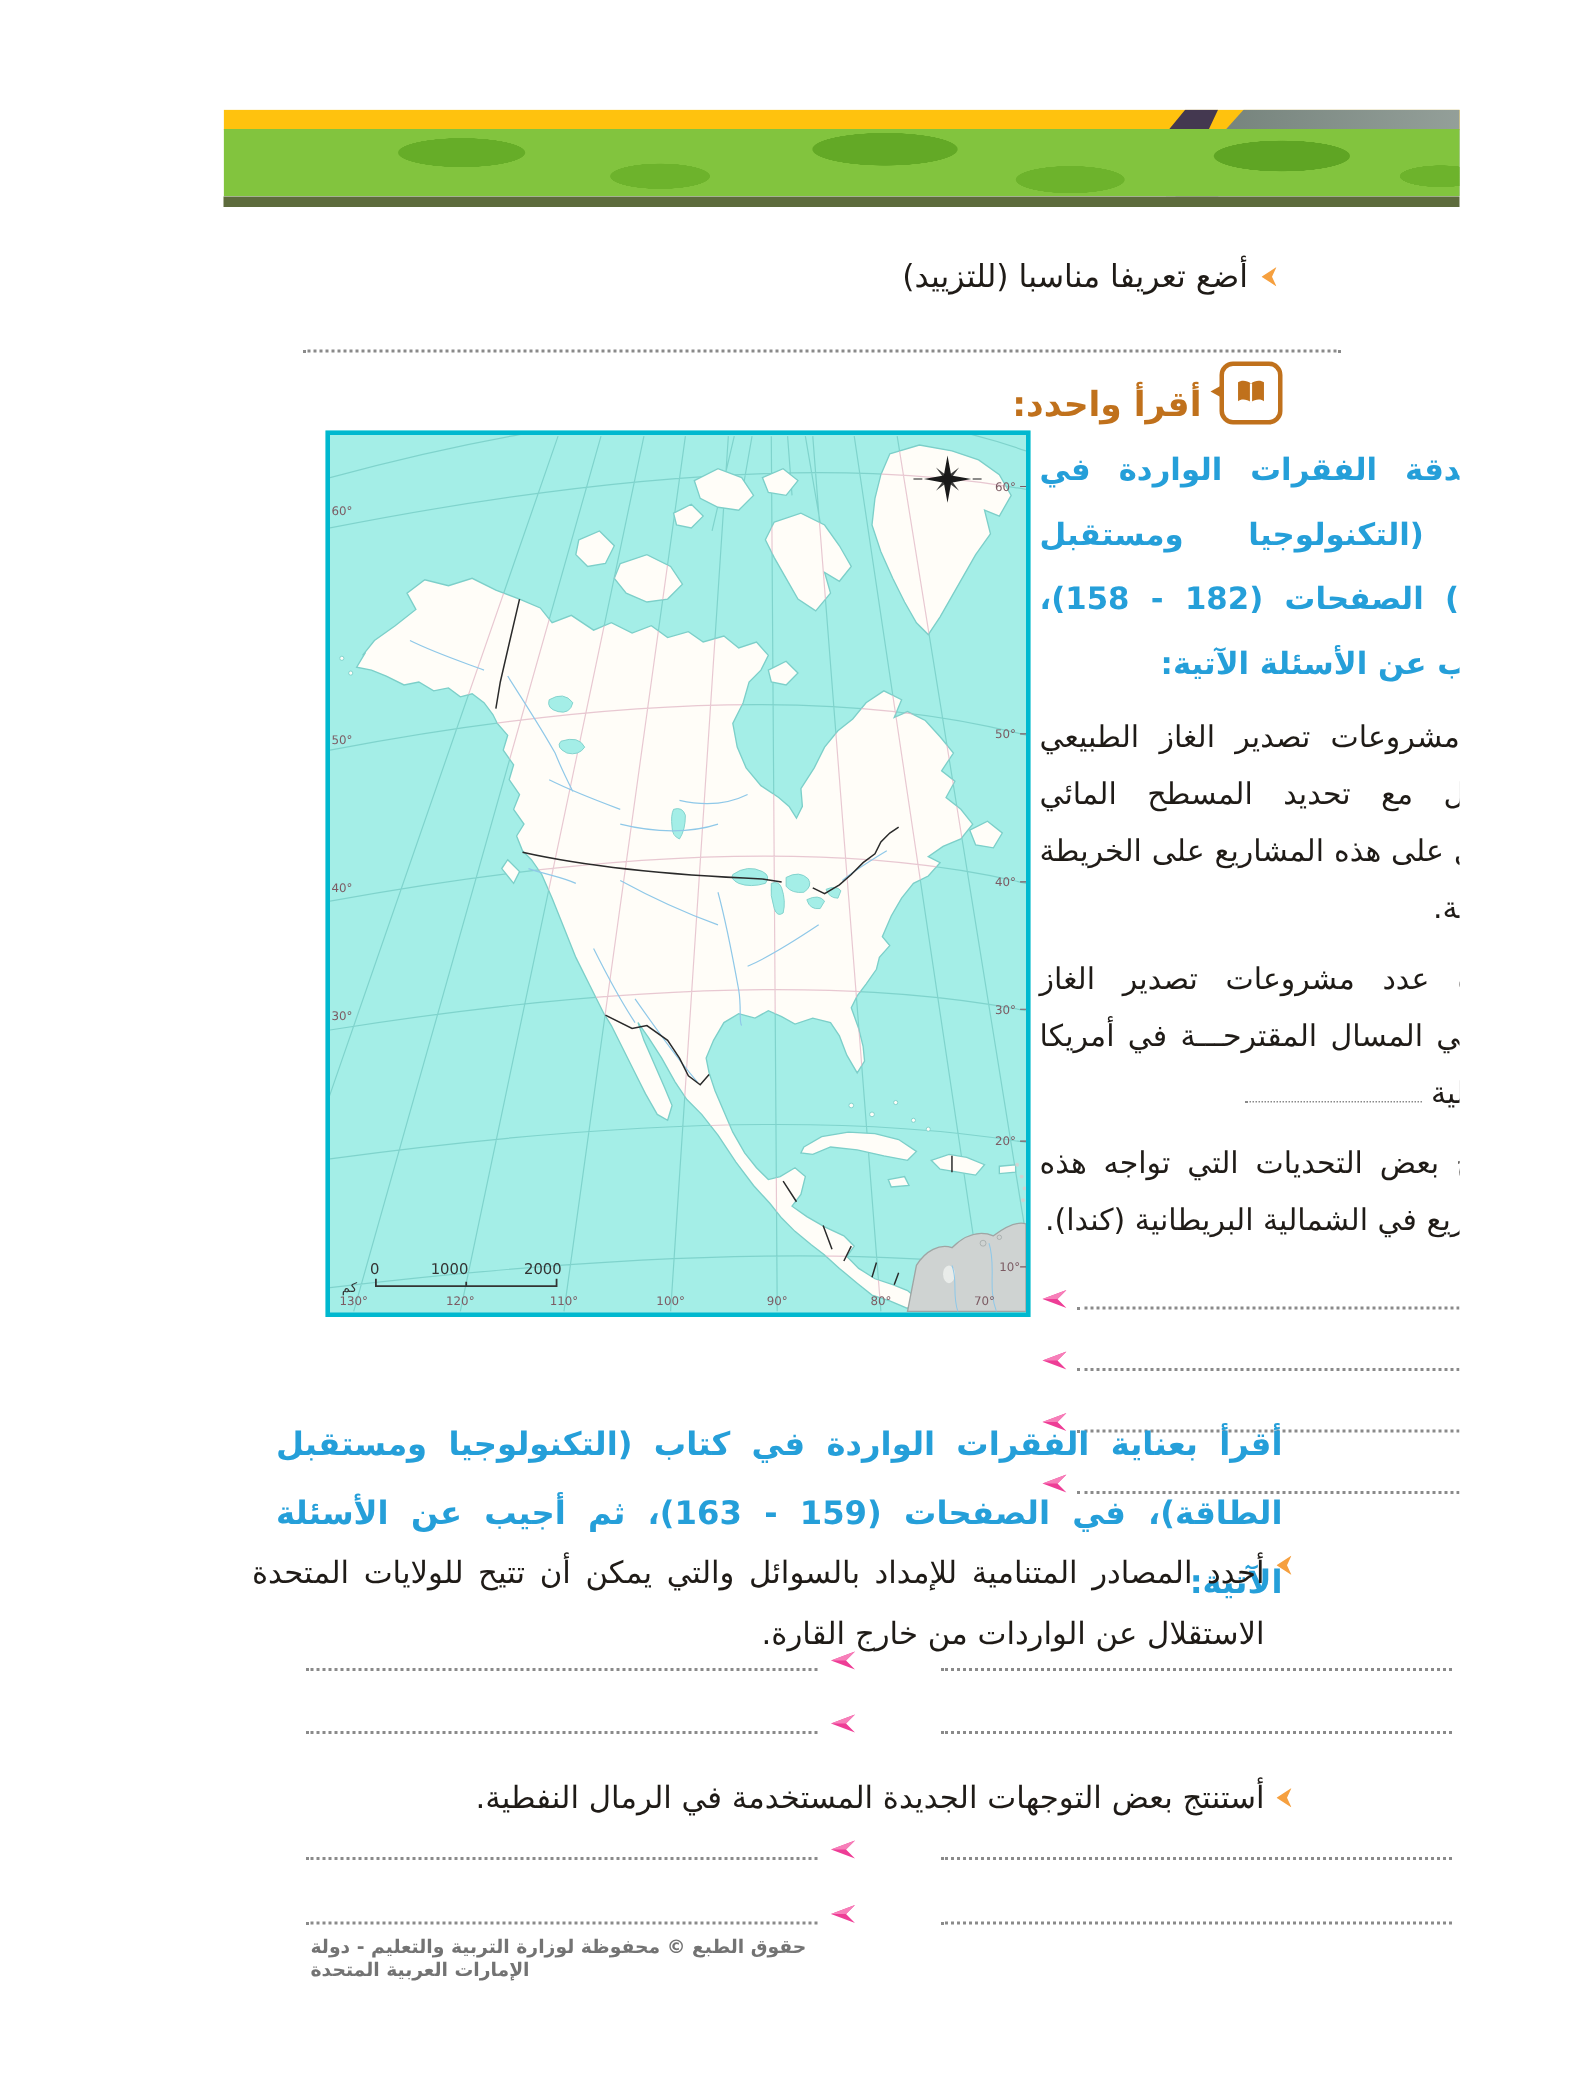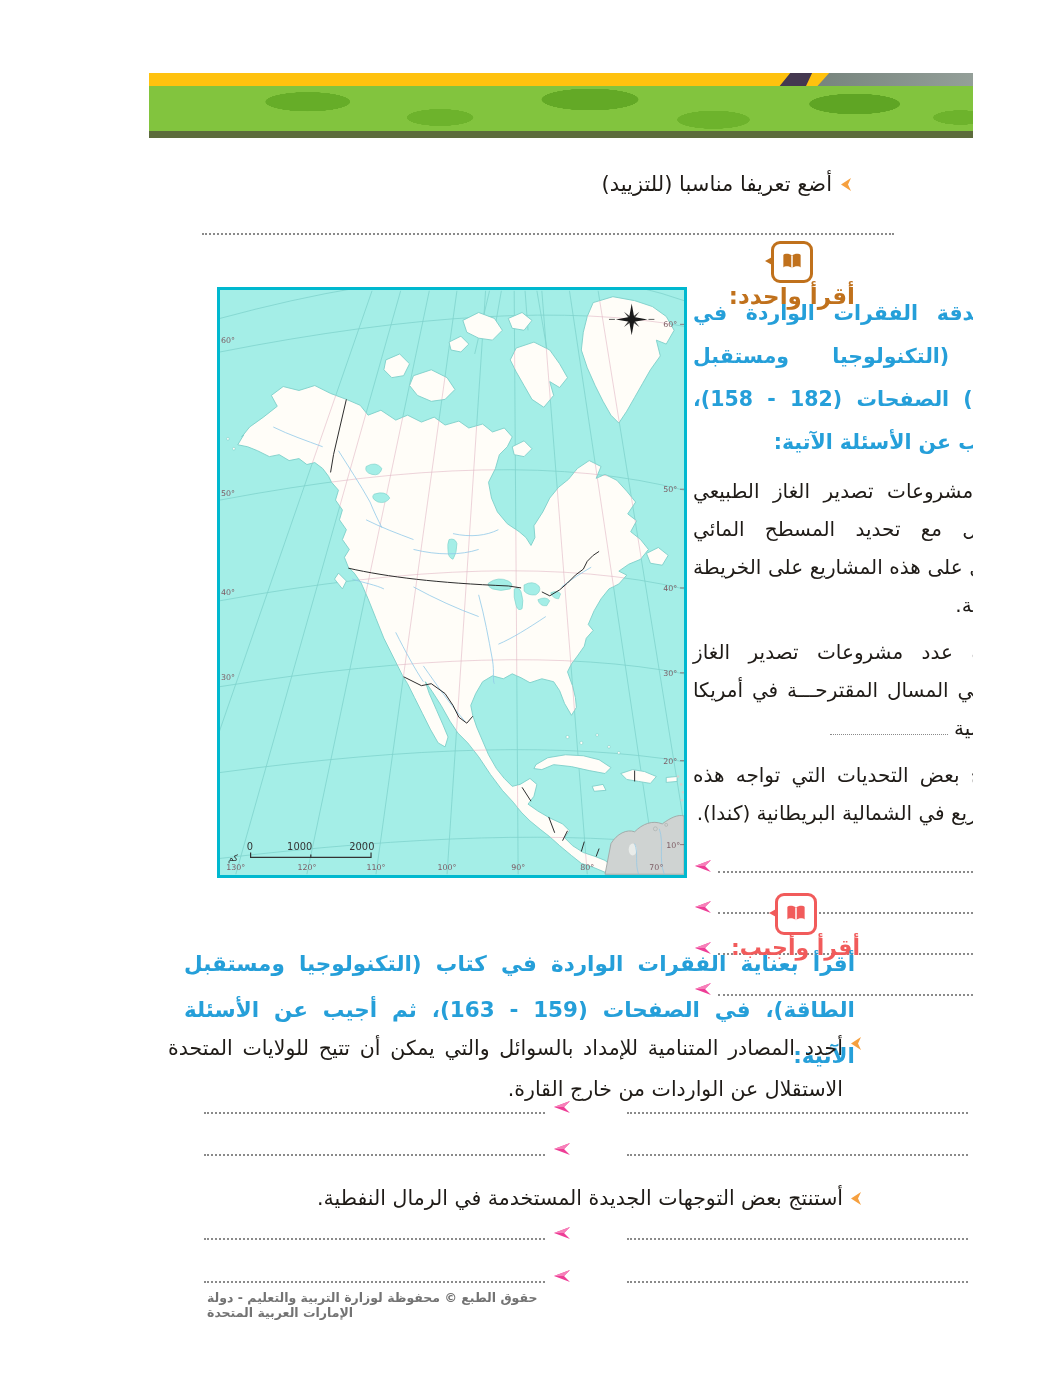--- a/index.html
+++ b/index.html
@@ -28,21 +28,21 @@
              clip-path:polygon(22% 0,100% 0,78% 100%,0 100%);}
   
   .rtl{direction:rtl;unicode-bidi:plaintext;}
   .blue{color:#259fd9;font-weight:bold;}
   .item{position:relative;text-align:justify;}
   .tri{position:absolute;right:0;}
   .dots{border-bottom:2px dotted #8a8a8a;height:12px;flex:1;}
   .dotline{display:flex;align-items:flex-end;gap:7px;}
   .mini-dots{display:inline-block;width:118px;border-bottom:1.7px dotted #8a8a8a;height:4px;}
   
-  .hd{position:absolute;display:flex;flex-direction:column;align-items:center;gap:0;direction:rtl;
+  .hd{position:absolute;display:flex;flex-direction:row;align-items:flex-end;gap:12px;direction:rtl;
       font-weight:bold;font-size:23px;}
   .hd-orange{color:#c0711c;}
   .hd-red{color:#f15b5b;}
   .hicon{position:relative;width:36px;height:36px;border:3px solid currentColor;border-radius:9px;
          display:flex;align-items:center;justify-content:center;background:#fff;flex:0 0 auto;}
   .hicon::after{content:"";position:absolute;left:-9px;top:12px;border-top:5px solid transparent;
         border-bottom:5px solid transparent;border-right:9px solid currentColor;}
   
   .top-item{position:absolute;top:172px;right:122px;font-size:21px;direction:rtl;
             display:flex;align-items:center;gap:9px;}
@@ -274,29 +274,20 @@
     </div>
     <div class="dotline ansrow">
       <span class="dots"></span>
       <svg width="18" height="14" viewBox="0 0 18 14">
           <polygon points="18,1 2,7 18,13 12,7" fill="#ee3d96"></polygon>
           <polygon points="18,1 2,7 12,7" fill="#f77fb9"></polygon>
         </svg>
     </div>
   </div>
 
-  <div class="hd hd-red hd2">
-    <span class="hicon">
-      <svg width="22" height="20" viewBox="0 0 24 22">
-        <path d="M12 4 C9 1.5 4.5 1.5 2.5 3.2 V17 C4.5 15.3 9 15.3 12 17.8 C15 15.3 19.5 15.3 21.5 17 V3.2 C19.5 1.5 15 1.5 12 4 Z" fill="#f15b5b"></path>
-        <line x1="12" y1="4" x2="12" y2="17.8" stroke="#fff" stroke-width="1.6"></line>
-      </svg>
-    </span>
-    <span>أقرأ وأجيب:</span>
-  </div>
 
   <div class="intro2 blue">أقرأ بعناية الفقرات الواردة في كتاب (التكنولوجيا ومستقبل الطاقة)، في الصفحات (159 - 163)، ثم أجيب عن الأسئلة الآتية:</div>
 
   <div class="q1 item">
     <svg class="tri" width="10" height="13" viewBox="0 0 10 13">
         <polygon points="10,0 0,6.5 10,13 7,6.5" fill="#f6a03f"></polygon>
       </svg>
     <span class="txt">أحدد المصادر المتنامية للإمداد بالسوائل والتي يمكن أن تتيح للولايات المتحدة الاستقلال عن الواردات من خارج القارة.</span>
   </div>
 

